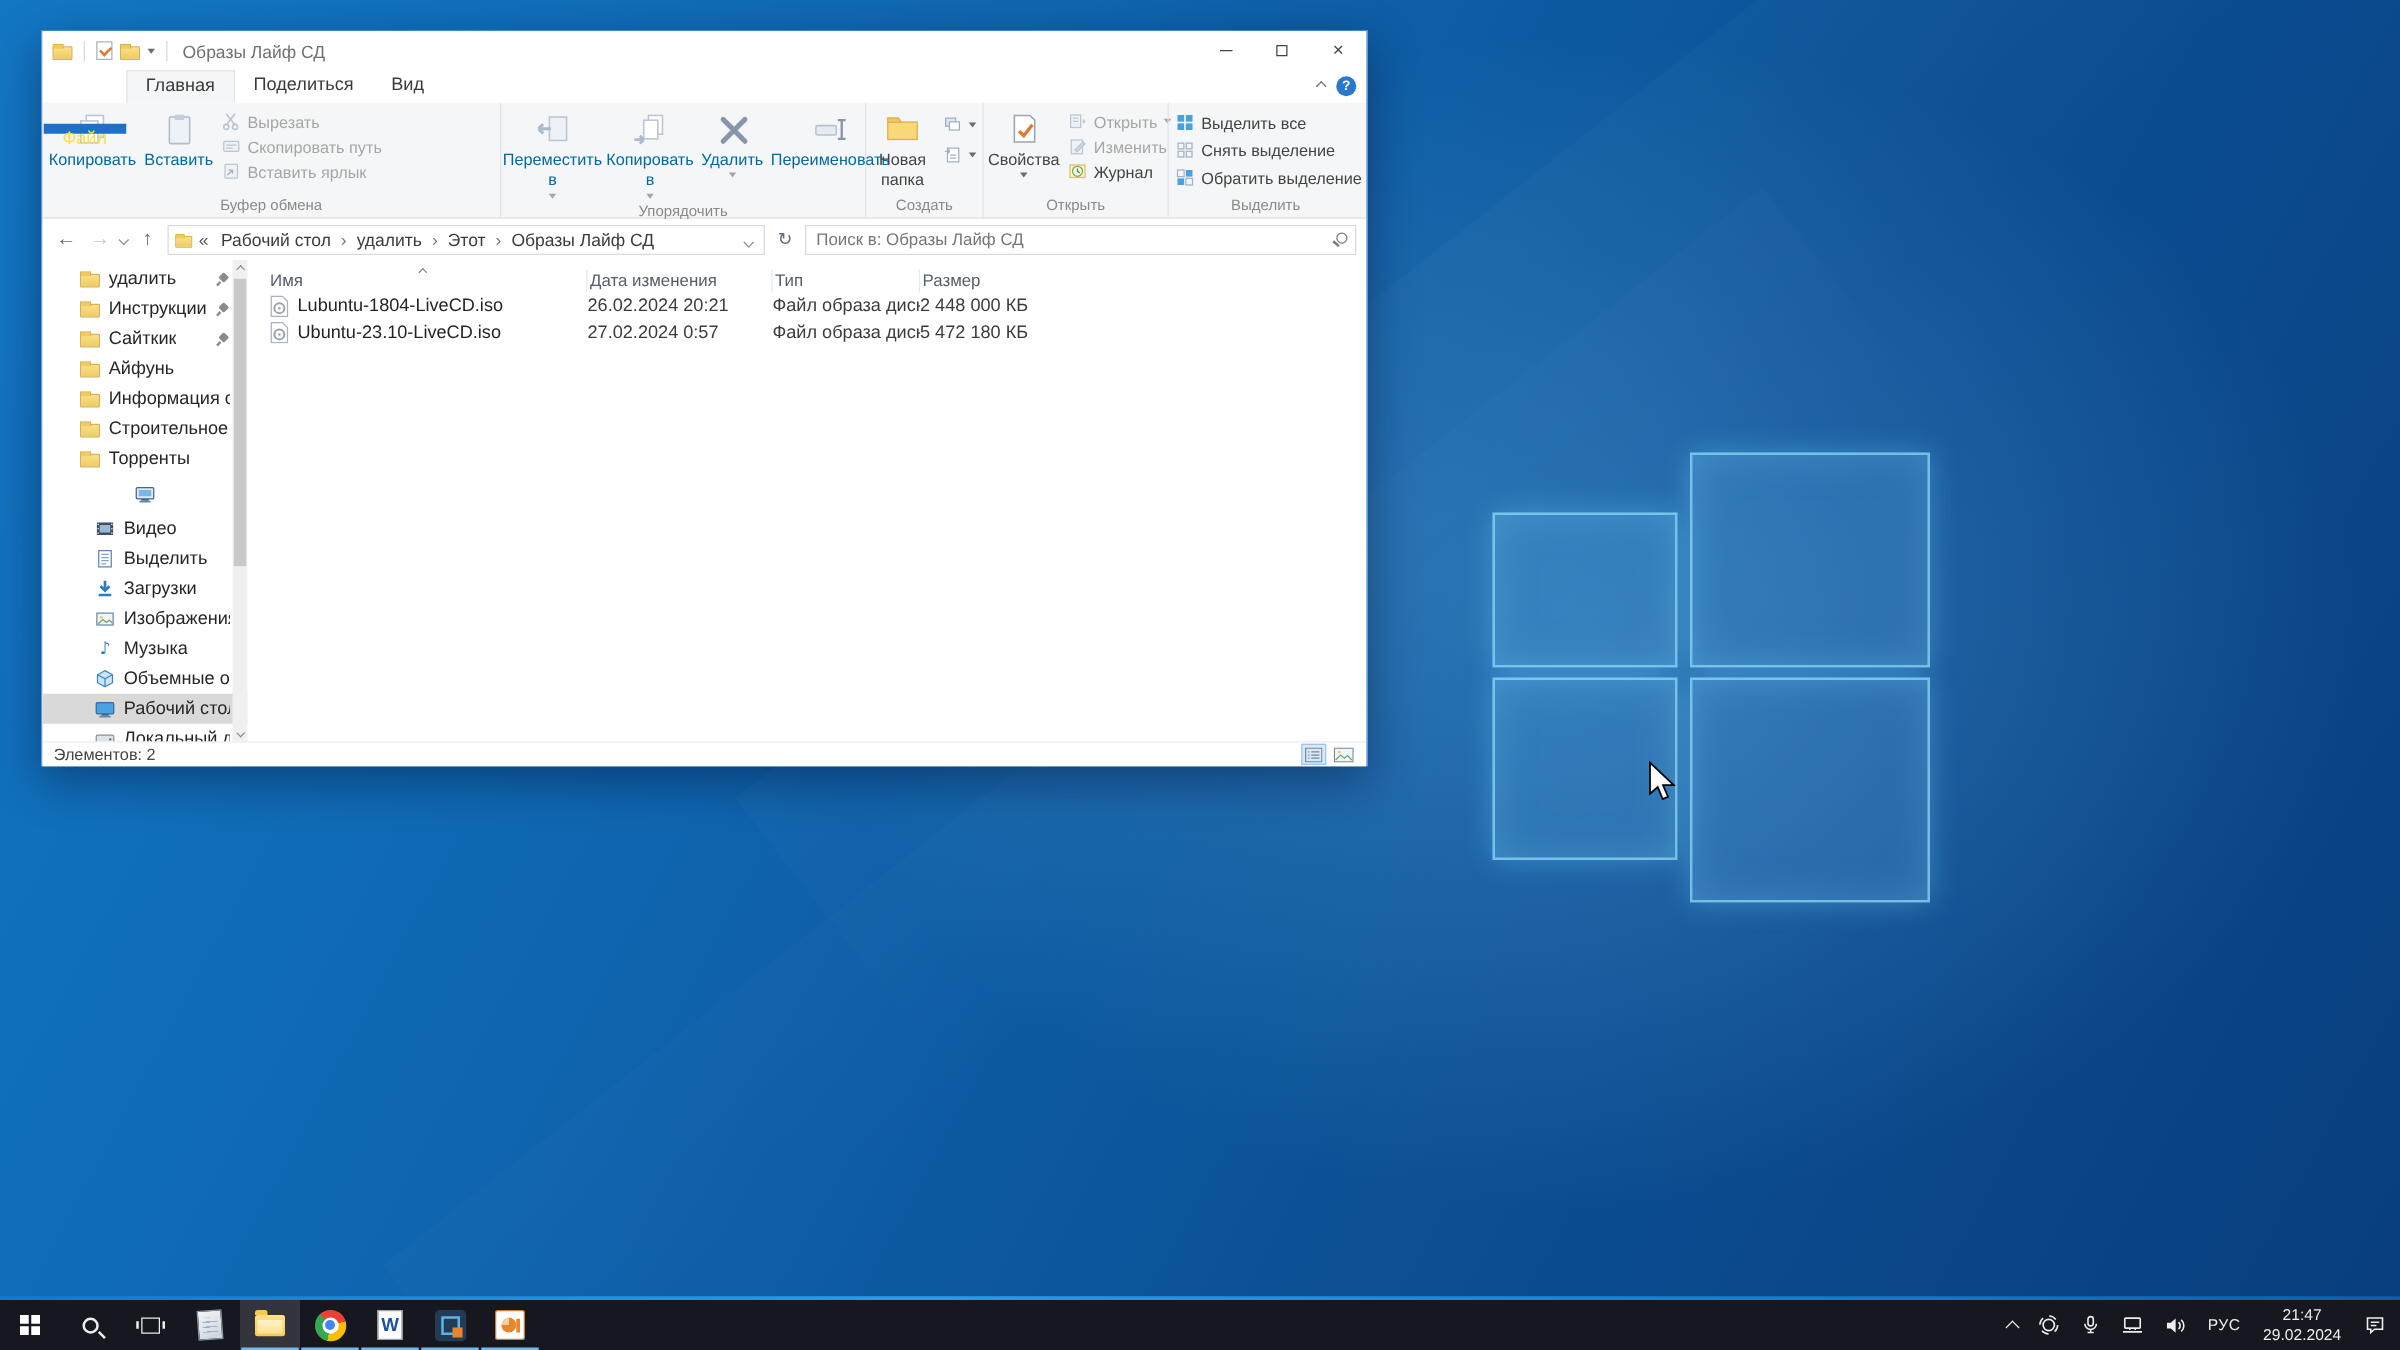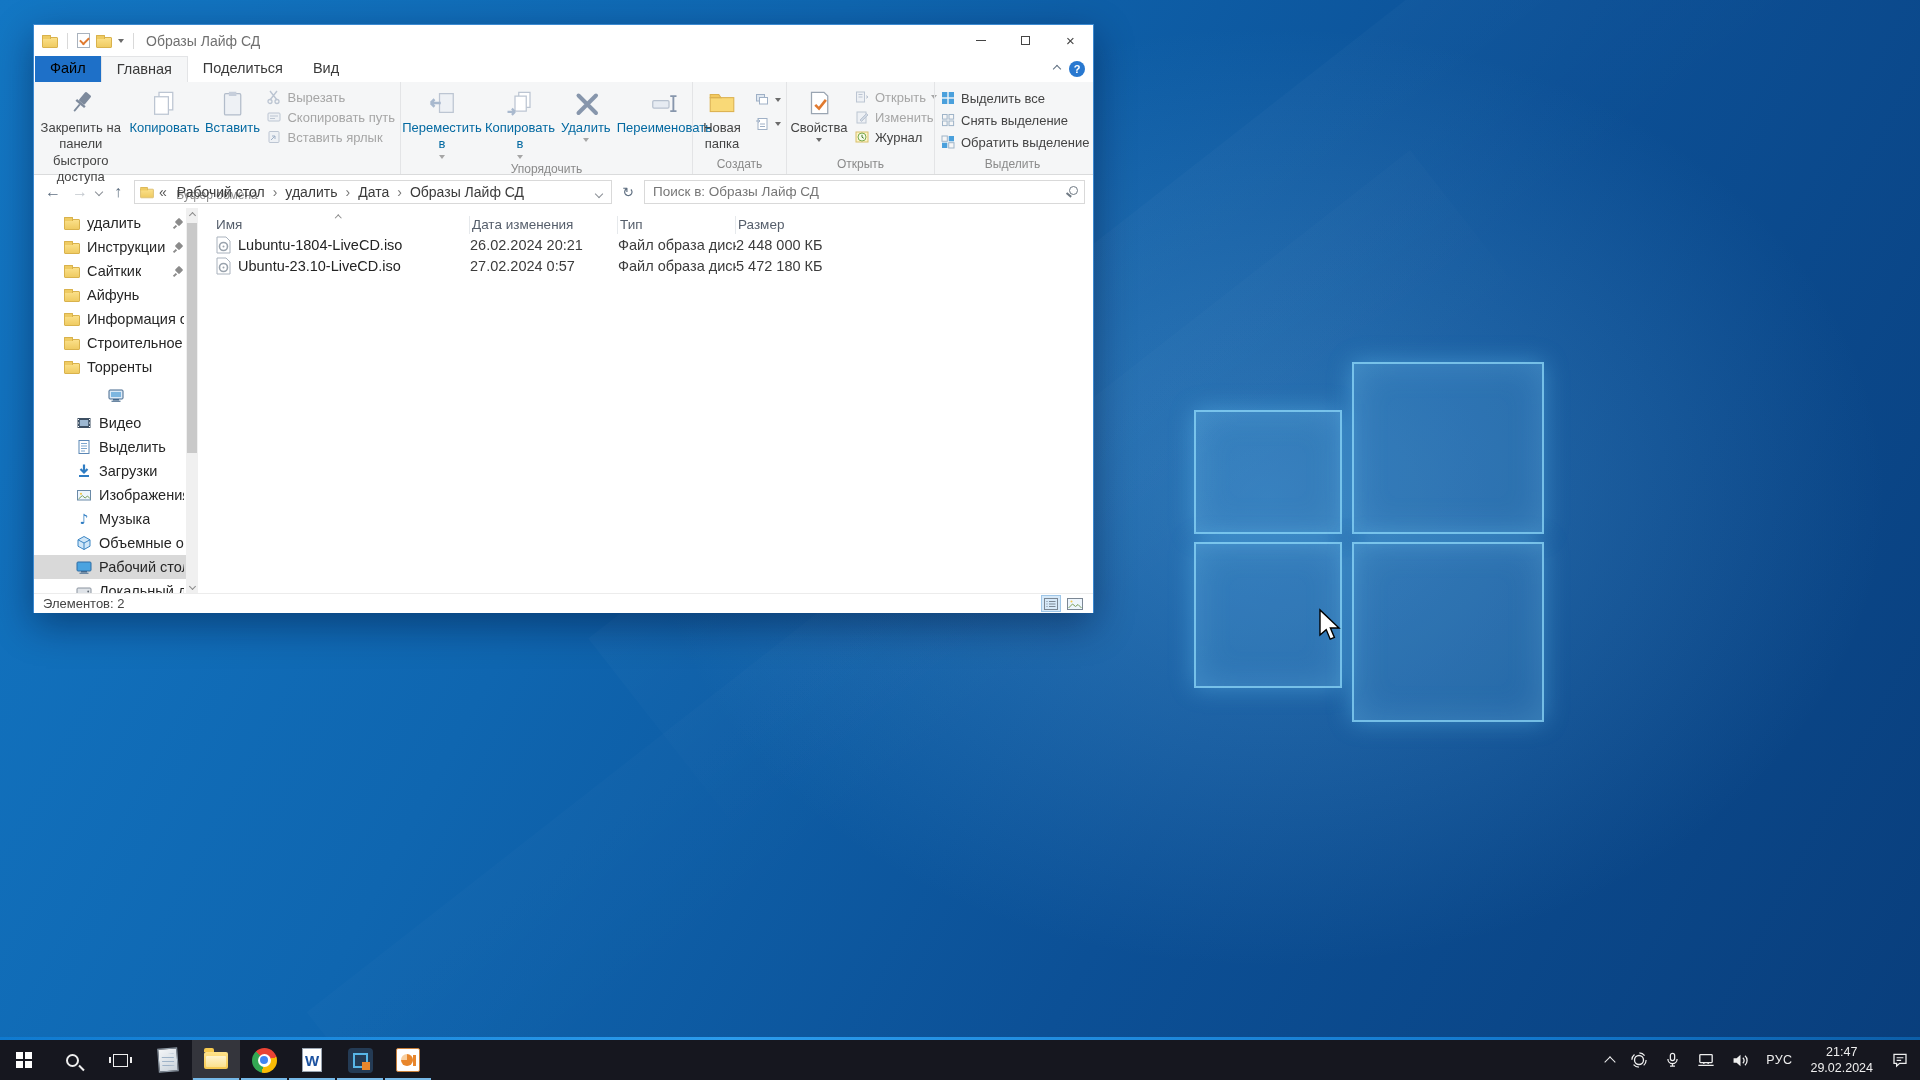--- a/index.html
+++ b/index.html
@@ -53,21 +53,21 @@
   .ic-check::after { content:""; position:absolute; left:2px; top:3px; width:7px; height:4px;
     border-left:2px solid #e07a30; border-bottom:2px solid #e07a30; transform:rotate(-45deg); }
   .chev { display:inline-block; width:6px; height:6px; border-right:1.5px solid #5f6f81; border-bottom:1.5px solid #5f6f81; }
   .chev.down { transform:rotate(45deg); }
   .chev.up { transform:rotate(-135deg); }
   .tri { display:inline-block; width:0; height:0; border-left:3.5px solid transparent;
     border-right:3.5px solid transparent; border-top:4px solid #6b6b6b; }
 
   
   .tabrow { height:26px; display:flex; align-items:stretch; background:#fff; position:relative; font-size:14.5px; }
-  .tab-file { background:#1e70c8; color:#000000; padding:4px 15px; margin-left:1px; cursor:default; }
+  .tab-file { background:#1e70c8; color:#fde047; padding:4px 15px; margin-left:1px; cursor:default;margin-top:43px; }
   .tab { padding:4px 15px; color:#3a3a3a; }
   .tab.active { background:#f5f6f7; border:1px solid #e3e4e6; border-bottom:none; }
   .tab-right { position:absolute; right:8px; top:5px; display:flex; align-items:center; gap:9px; }
   .help-circle { width:16px; height:16px; border-radius:50%; background:#2878d0; color:#fff;
     font-size:11px; font-weight:bold; display:flex; align-items:center; justify-content:center; }
 
   
   .ribbon { display:flex; background:#f5f6f7; border-bottom:1px solid #dadbdc; height:93px; font-size:13px; color:#444; }
   .rgroup { display:flex; flex-direction:column; padding:2px 1px 0; }
   .rgroup + .rgroup { border-left:1px solid #e3e4e6; }
@@ -233,30 +233,20 @@
       <div class="tab-right">
         <span class="chev up"></span>
         <span class="help-circle">?</span>
       </div>
     </div>
 
     <div class="ribbon">
 
       <div class="rgroup" style="width:366px">
         <div class="rbody">
-          <div class="bb" style="width:122px">
-            <svg class="rico" viewBox="0 0 24 24">
-                <g transform="rotate(40 12 12)" fill="#7d8a9c">
-                  <rect x="9" y="2.5" width="6" height="9" rx="1"></rect>
-                  <rect x="7.5" y="11.5" width="9" height="2"></rect>
-                  <rect x="11.3" y="13.5" width="1.4" height="7"></rect>
-                </g>
-              </svg>
-            <span class="bl">Закрепить на панели быстрого доступа</span>
-          </div>
           <div class="bb disabled" style="width:78px">
             <svg class="rico" viewBox="0 0 24 24" fill="#fff" stroke="#bcc5d2">
                 <rect x="8" y="3.5" width="11" height="14"></rect>
                 <rect x="4.5" y="7" width="11" height="14"></rect>
               </svg>
             <span class="bl">Копировать</span>
           </div>
           <div class="bb disabled" style="width:60px">
             <svg class="rico" viewBox="0 0 24 24">
                 <rect x="6" y="4.5" width="13" height="17" rx="1" fill="#eef1f5" stroke="#b2bcca"></rect>
@@ -438,21 +428,21 @@
       <span class="nav disabled">→</span>
       <span class="chev down" style="border-color:#8a8f96"></span>
       <span class="nav">↑</span>
       <div class="crumbbox">
         <span class="ic-folder" style="transform:scale(.85)"></span>
         <span class="guil">«</span>
         <span class="crumb">Рабочий стол</span>
         <span class="crumb-sep">›</span>
         <span class="crumb">удалить</span>
         <span class="crumb-sep">›</span>
-        <span class="crumb">Дата</span>
+        <span class="crumb">Этот</span>
         <span class="crumb-sep">›</span>
         <span class="crumb">Образы Лайф СД</span>
         <span class="crumb-chev"><span class="chev down" style="border-color:#8a8f96"></span></span>
       </div>
       <span class="refresh">↻</span>
       <div class="searchbox">
         <input type="text" placeholder="Поиск в: Образы Лайф СД" style="">
         <span class="mag"></span>
       </div>
     </div>

